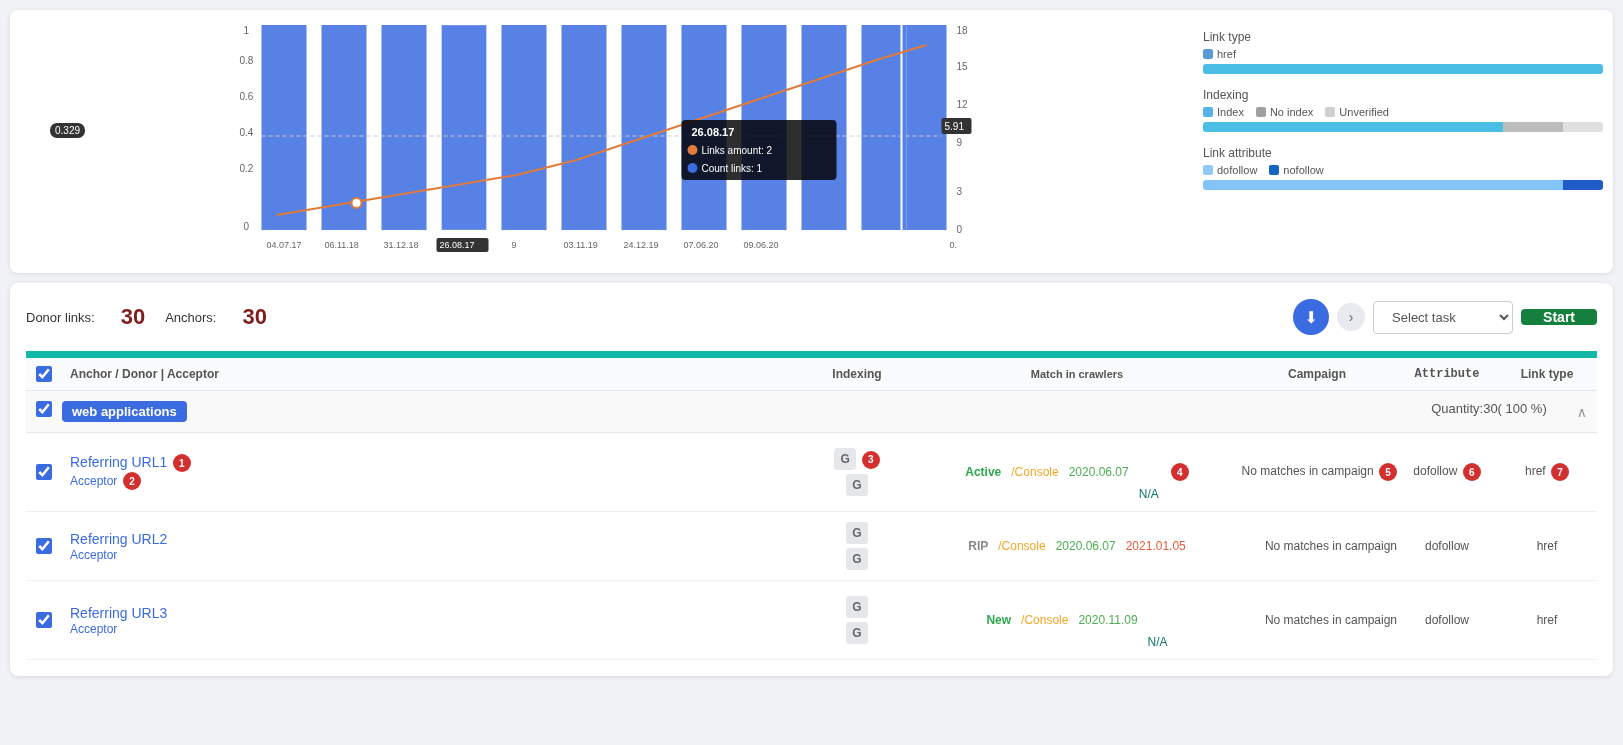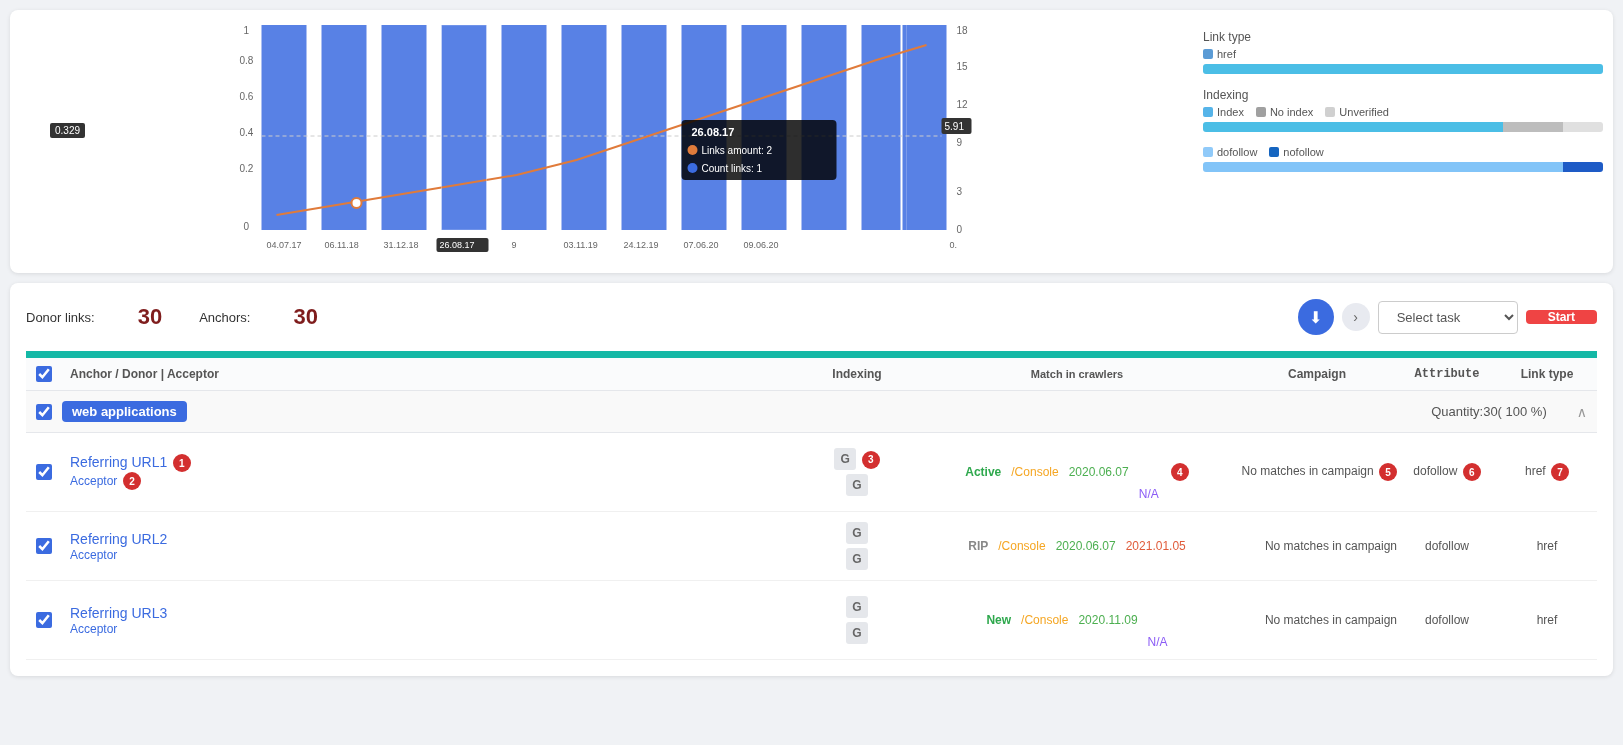--- a/index.html
+++ b/index.html
@@ -87,21 +87,21 @@
     .toolbar {
       display: flex;
       align-items: center;
       margin-bottom: 16px;
       gap: 12px;
     }
 
     .toolbar-info {
       display: flex;
       align-items: center;
-      gap: 37px;
+      gap: 20px;
       flex: 1;
     }
 
     .info-value {
       font-size: 22px;
       font-weight: 700;
       color: #7f1d1d;
       margin-left: 6px;
     }
 
@@ -145,25 +145,25 @@
       border-radius: 4px;
       font-size: 13px;
       color: #555;
       background: #fff;
       cursor: pointer;
       min-width: 140px;
     }
 
     .btn-start {
       padding: 0 22px;
-      background: #ef4444;
+      background: #15803d;
       color: #fff;
       border: none;
       border-radius: 4px;
-      font-size: 12px;
+      font-size: 14px;
       font-weight: 600;
       cursor: pointer;
     }
 
     .table-header {
       display: flex;
       align-items: center;
       border-top: 7px solid #14b8a6;
       border-bottom: 1px solid #e5e7eb;
       padding: 8px 0;
@@ -173,21 +173,20 @@
     .th-check { width: 36px; display: flex; justify-content: center; }
     .th-anchor { flex: 1; padding-left: 8px; font-weight: 600; color: #555; font-size: 12px; }
     .th-indexing { width: 120px; font-weight: 600; color: #555; font-size: 12px; text-align: center; }
     .th-match { width: 320px; font-weight: 600; color: #555; font-size: 11px; text-align: center; }
     .th-campaign { width: 160px; font-weight: 600; color: #555; font-size: 12px; text-align: center; }
     .th-attribute { width: 100px; font-weight: 600; color: #555; font-size: 12px; text-align: center; font-family: Liberation Mono, monospace; }
     .th-linktype { width: 100px; font-weight: 600; color: #555; font-size: 12px; text-align: center; }
 
     .group-header {
       display: flex;
-      align-items: center;
       padding: 10px 0;
       border-bottom: 1px solid #e5e7eb;
       background: #f9f9f9;
     }
 
     .group-check { width: 36px; display: flex; justify-content: center; }
     .group-label {
       background: #3b6be0;
       color: #fff;
       padding: 3px 10px;
@@ -256,21 +255,21 @@
 
     .row-match { width: 320px; display: flex; align-items: center; justify-content: center; gap: 10px; }
 
     .status-active { color: #2ea84d; font-size: 12px; font-weight: 600; }
     .status-rip { color: #888; font-size: 12px; font-weight: 600; }
     .status-new { color: #2ea84d; font-size: 12px; font-weight: 600; }
 
     .console-link { color: #f5a623; font-size: 12px; cursor: pointer; }
     .date-val { color: #4caf50; font-size: 12px; }
     .date-val-red { color: #e05c3b; font-size: 12px; }
-    .na-val { color: #8b5cf6; font-size: 12px; margin-top: 44px; }
+    .na-val { color: #0f766e; font-size: 12px; margin-top: 44px; }
 
     .row-campaign { width: 160px; text-align: right; font-size: 12px; color: #555; }
     .row-attribute { width: 100px; text-align: center; font-size: 12px; color: #555; }
     .row-linktype { width: 100px; text-align: center; font-size: 12px; color: #555; }
 
     .badge-num {
       display: inline-flex;
       align-items: center;
       justify-content: center;
       width: 18px;
@@ -289,21 +288,21 @@
       height: 16px;
       accent-color: #3b6be0;
     }
 
     .value-label {
       position: absolute;
       background: rgba(0,0,0,0.8);
       color: #fff;
       font-size: 10px;
       padding: 2px 5px;
-      border-radius: 2px;
+      border-radius: 7px;
     }
 
     .val-left { top: 103px; left: 30px; }
   </style>
 </head>
 <body>
 
 <div class="top-section">
 
   <div class="chart-area">
@@ -416,20 +415,21 @@
         </div>
       </div>
       <div class="bar-chart-row">
         <div class="bar-seg" style="width:75%;background:#4bbee6;"></div>
         <div class="bar-seg" style="width:15%;background:#bdbdbd;"></div>
         <div class="bar-seg" style="width:10%;background:#e0e0e0;"></div>
       </div>
     </div>
 
     <div class="legend-row">
+      <div class="legend-title">Link attribute</div>
       <div class="legend-items">
         <div class="legend-item">
           <div class="legend-dot" style="background:#90caf9;"></div>
           <span>dofollow</span>
         </div>
         <div class="legend-item">
           <div class="legend-dot" style="background:#1565c0;"></div>
           <span>nofollow</span>
         </div>
       </div>

